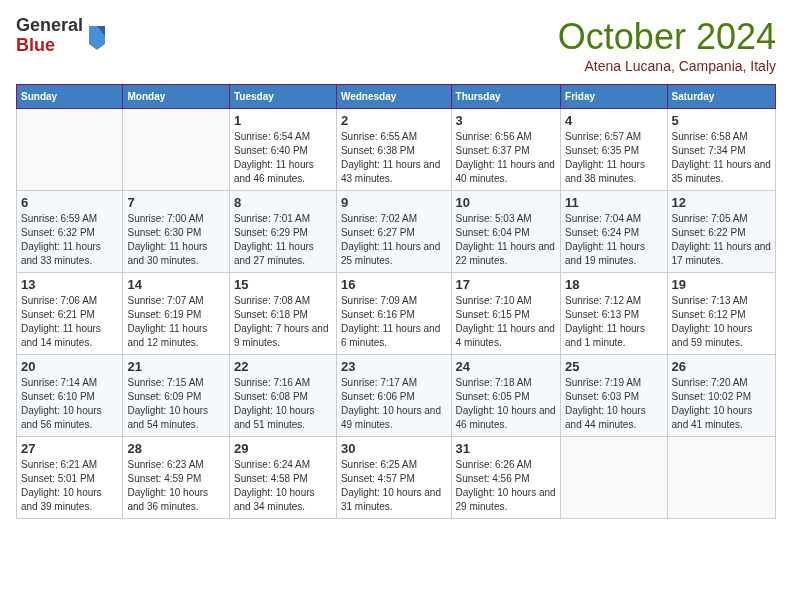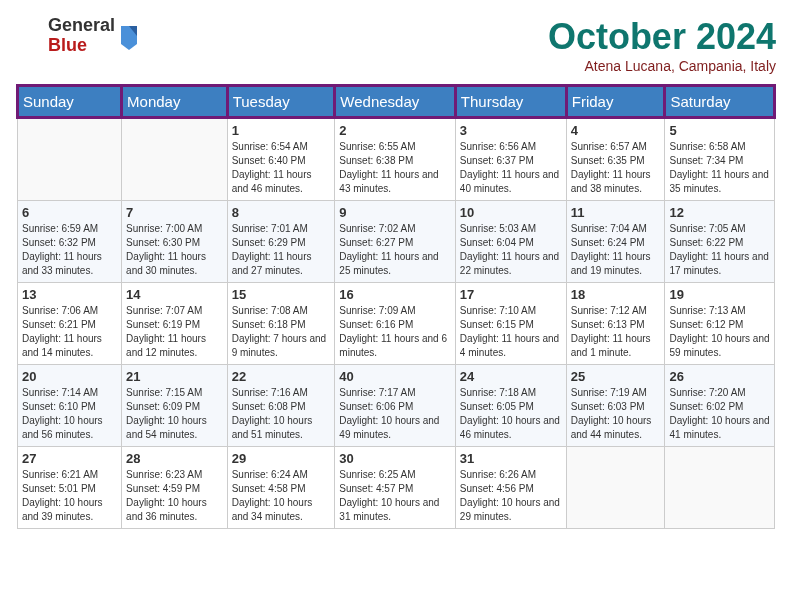--- a/index.html
+++ b/index.html
@@ -22,53 +22,52 @@
       gap: 2px;
     }
     .logo-text {
       font-size: 18px;
       font-weight: bold;
       color: #333;
       line-height: 1.1;
     }
     .logo-text span {
       display: block;
-      margin-left: 32px;
     }
     .logo-text span:first-child { color: #333; }
     .logo-text span:last-child { color: #b91c1c; }
     .logo-icon {
       width: 20px;
       height: 28px;
       margin-left: 2px;
     }
     .title-block {
       text-align: right;
     }
     .month-title {
       font-size: 36px;
-      color: #0f766e;
-      font-weight: bold;
+      color: #4d7c0f;
+      font-weight: normal;
     }
     .location {
       font-size: 14px;
       color: #7f1d1d;
     }
     table {
       width: 100%;
       border-collapse: collapse;
     }
     thead tr th {
       background-color: #3d7fc1;
       color: #fff;
-      font-size: 15px;
-      font-weight: normal;
+      font-size: 10px;
+      font-weight: bold;
       padding: 6px 4px;
       text-align: left;
-      border: 3px solid #701a75;
+      border: 1px solid #701a75;
     }
     tbody tr td {
       vertical-align: top;
       border: 1px solid #ccc;
       padding: 4px 4px;
       font-size: 10px;
       color: #333;
       min-height: 80px;
       background: #fff;
     }
@@ -212,34 +211,34 @@
         </td>
         <td>
           <span class="day-num">21</span>
           <div class="cell-content"><span>Sunrise: 7:15 AM</span><br><span>Sunset: 6:09 PM</span><br><span>Daylight: 10 hours and 54 minutes.</span></div>
         </td>
         <td>
           <span class="day-num">22</span>
           <div class="cell-content"><span>Sunrise: 7:16 AM</span><br><span>Sunset: 6:08 PM</span><br><span>Daylight: 10 hours and 51 minutes.</span></div>
         </td>
         <td>
-          <span class="day-num">40</span>
+          <span class="day-num">23</span>
           <div class="cell-content"><span>Sunrise: 7:17 AM</span><br><span>Sunset: 6:06 PM</span><br><span>Daylight: 10 hours and 49 minutes.</span></div>
         </td>
         <td>
           <span class="day-num">24</span>
           <div class="cell-content"><span>Sunrise: 7:18 AM</span><br><span>Sunset: 6:05 PM</span><br><span>Daylight: 10 hours and 46 minutes.</span></div>
         </td>
         <td>
           <span class="day-num">25</span>
           <div class="cell-content"><span>Sunrise: 7:19 AM</span><br><span>Sunset: 6:03 PM</span><br><span>Daylight: 10 hours and 44 minutes.</span></div>
         </td>
         <td>
           <span class="day-num">26</span>
-          <div class="cell-content"><span>Sunrise: 7:20 AM</span><br><span>Sunset: 6:02 PM</span><br><span>Daylight: 10 hours and 41 minutes.</span></div>
+          <div class="cell-content"><span>Sunrise: 7:20 AM</span><br><span>Sunset: 10:02 PM</span><br><span>Daylight: 10 hours and 41 minutes.</span></div>
         </td>
       </tr>
       <tr>
         <td>
           <span class="day-num">27</span>
           <div class="cell-content"><span>Sunrise: 6:21 AM</span><br><span>Sunset: 5:01 PM</span><br><span>Daylight: 10 hours and 39 minutes.</span></div>
         </td>
         <td>
           <span class="day-num">28</span>
           <div class="cell-content"><span>Sunrise: 6:23 AM</span><br><span>Sunset: 4:59 PM</span><br><span>Daylight: 10 hours and 36 minutes.</span></div>

